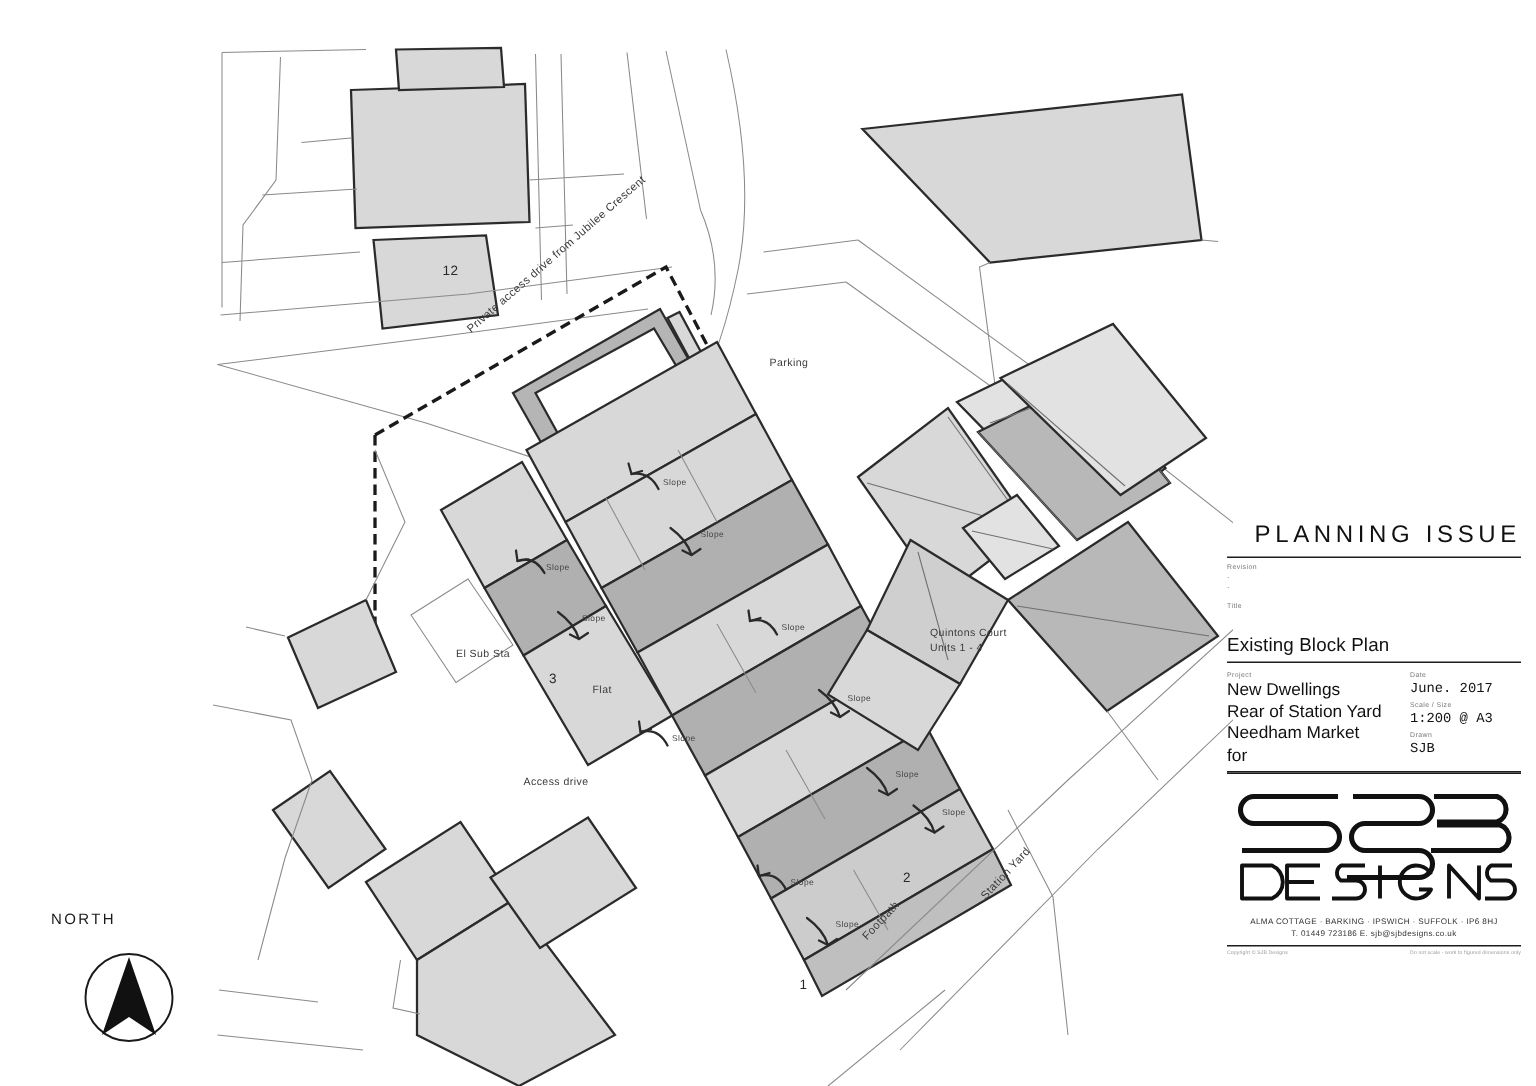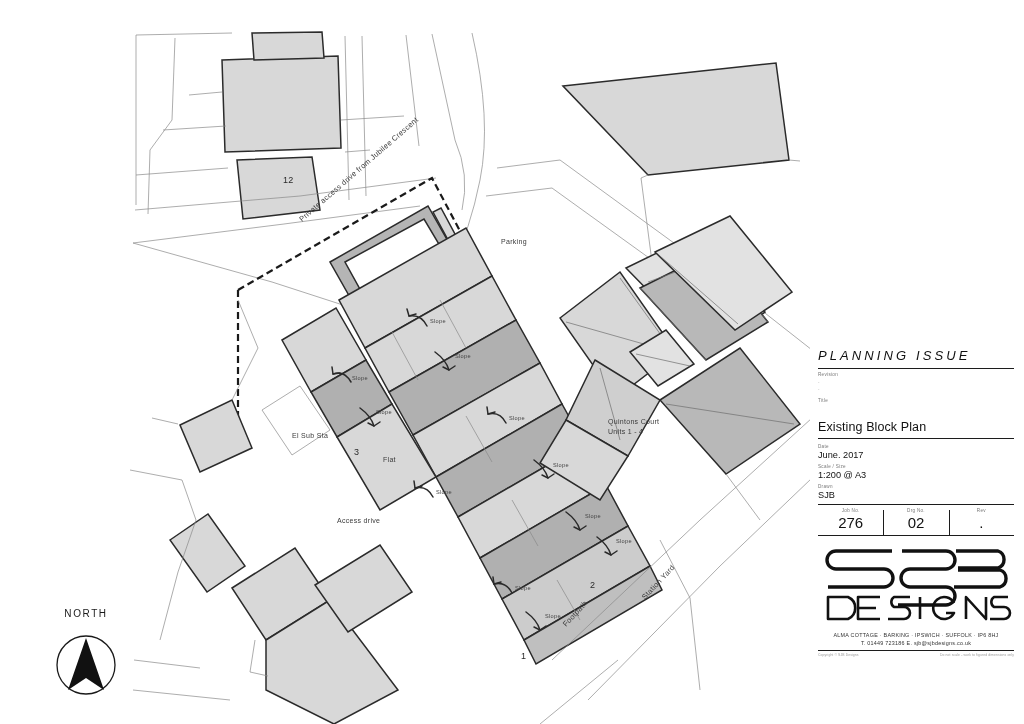--- a/index.html
+++ b/index.html
@@ -10,21 +10,21 @@
     font-family: "Liberation Sans", sans-serif;
   }
   #sheet {
     position: relative;
     width: 1024px; height: 724px;
     background: #ffffff;
   }
   
   #plan-area {
     position: absolute;
-    left: 0; top: 0;
+    left: 12px; top: 0;
     width: 810px; height: 540px;
   }
   #plan-svg { display: block; width: 810px; height: 724px; }
 
   .map-label {
     font-family: "Liberation Sans", sans-serif;
     fill: #3a3a3a;
     font-size: 7px;
     letter-spacing: 0.3px;
   }
@@ -35,47 +35,45 @@
   
   #north-point {
     position: absolute;
     left: 34px; top: 608px;
     width: 104px; height: 96px;
   }
   #north-label {
     position: absolute;
     left: 0; top: 0;
     width: 104px;
-    text-align: center;
     font-size: 10px;
     letter-spacing: 1.6px;
     color: #1a1a1a;
   }
 
   
   #title-block {
     position: absolute;
     left: 818px; top: 348px;
     width: 196px;
     color: #1c1c1c;
   }
   .rule {
     height: 0; border: 0;
     border-top: 1.4px solid #1c1c1c;
     margin: 0;
   }
   .rule.thin { border-top-width: 1px; }
 
   #planning-issue {
-    font-size: 13px;
+    font-size: 16px;
     letter-spacing: 3.1px;
-    text-align: left;
+    text-align: right;
     padding-bottom: 5px;
     color: #111;
-    font-style: italic;
   }
   .field-cap {
     font-size: 4.6px;
     color: #777;
     letter-spacing: 0.3px;
     margin-top: 3px;
     margin-bottom: 1px;
   }
   #revision-block { min-height: 23px; }
   .rev-dot {
@@ -104,20 +102,21 @@
     font-size: 11.5px;
     line-height: 15px;
     color: #111;
     white-space: nowrap;
     padding-bottom: 3px;
   }
   .meta-val {
     font-size: 9.2px;
     line-height: 11px;
     color: #111;
+    font-family: Liberation Mono, monospace;
   }
 
   #number-row {
     display: flex;
     padding-top: 3px;
     padding-bottom: 4px;
   }
   .num-cell {
     flex: 1;
     text-align: center;
@@ -392,45 +391,38 @@
       <div class="field-cap">Revision</div>
       <div class="rev-dot">.</div>
       <div class="rev-dot">.</div>
     </div>
 
     <div class="field-cap">Title</div>
     <div id="title-value">Existing Block Plan</div>
     <hr class="rule">
 
     <div id="project-row">
+      <div id="project-col">
+        <div class="field-cap">Project</div>
+        <div class="project-line">New Dwellings</div>
+        <div class="project-line">Rear of Station Yard</div>
+        <div class="project-line">Needham Market</div>
+        <div class="project-line">for</div>
+      </div>
       <div id="meta-col">
         <div class="field-cap">Date</div>
         <div class="meta-val">June. 2017</div>
         <div class="field-cap">Scale / Size</div>
         <div class="meta-val">1:200 @ A3</div>
         <div class="field-cap">Drawn</div>
         <div class="meta-val">SJB</div>
       </div>
     </div>
     <hr class="rule">
 
-    <div id="number-row">
-      <div class="num-cell">
-        <div class="num-cap">Job No.</div>
-        <div class="num-val">276</div>
-      </div>
-      <div class="num-cell">
-        <div class="num-cap">Drg No.</div>
-        <div class="num-val">02</div>
-      </div>
-      <div class="num-cell">
-        <div class="num-cap">Rev</div>
-        <div class="num-val">.</div>
-      </div>
-    </div>
     <hr class="rule">
 
     <div id="logo-wrap">
       <svg id="logo-svg" viewBox="0 0 196 86" xmlns="http://www.w3.org/2000/svg">
         <g fill="none" stroke="#111111" stroke-width="3.4" stroke-linejoin="round">
 
           <path d="M74 8 H18 a9 9 0 0 0 0 18 H66 a9 9 0 0 1 0 18 H10"></path>
 
           <path d="M84 8 H128 a9 9 0 0 1 0 18 H92 a9 9 0 0 0 0 18 H128 a9 9 0 0 1 0 18 H80"></path>
 

